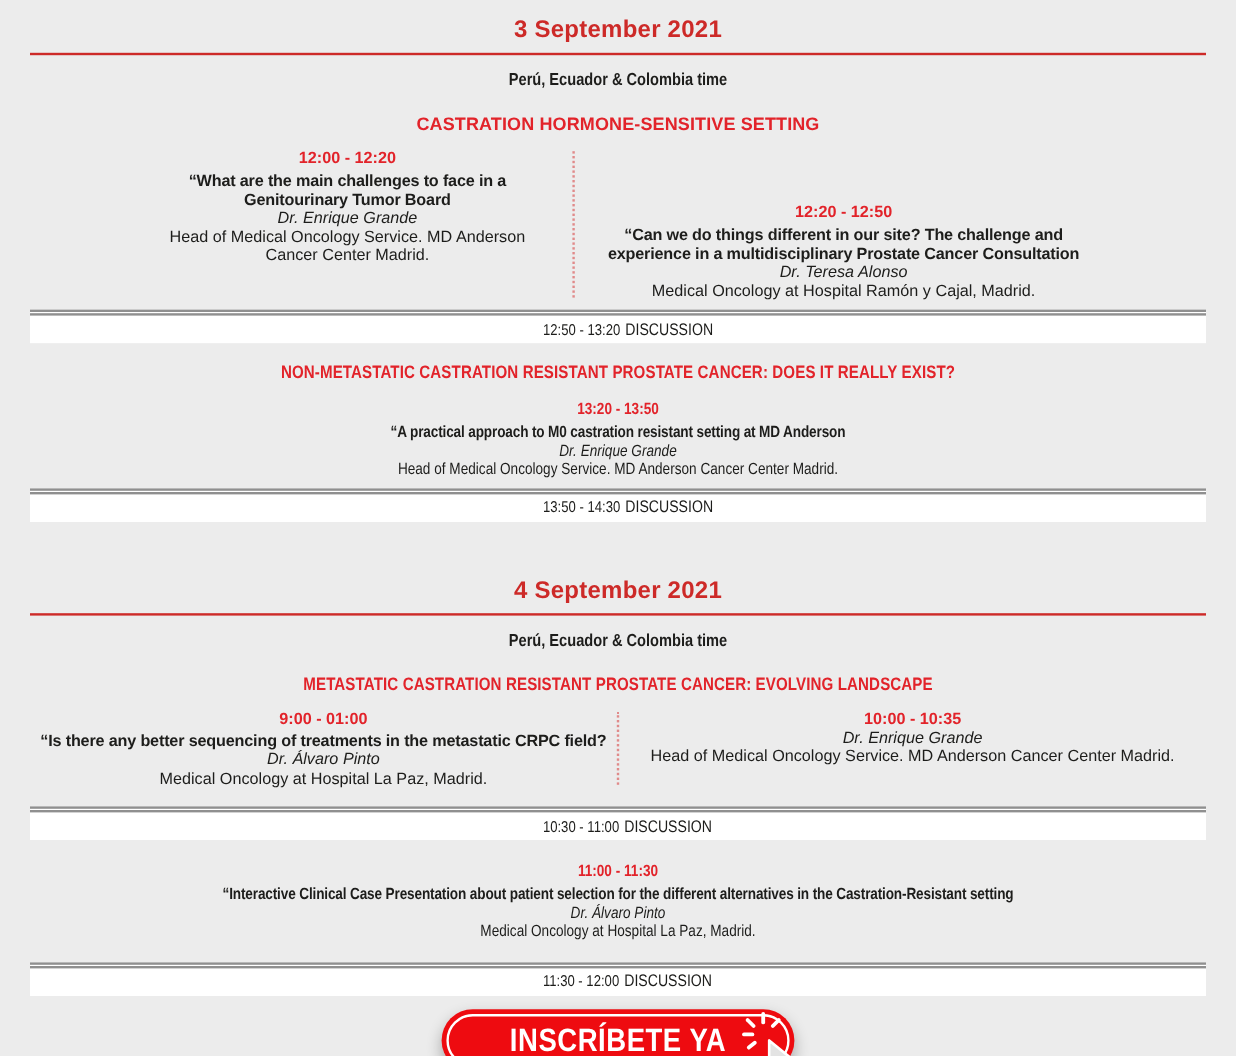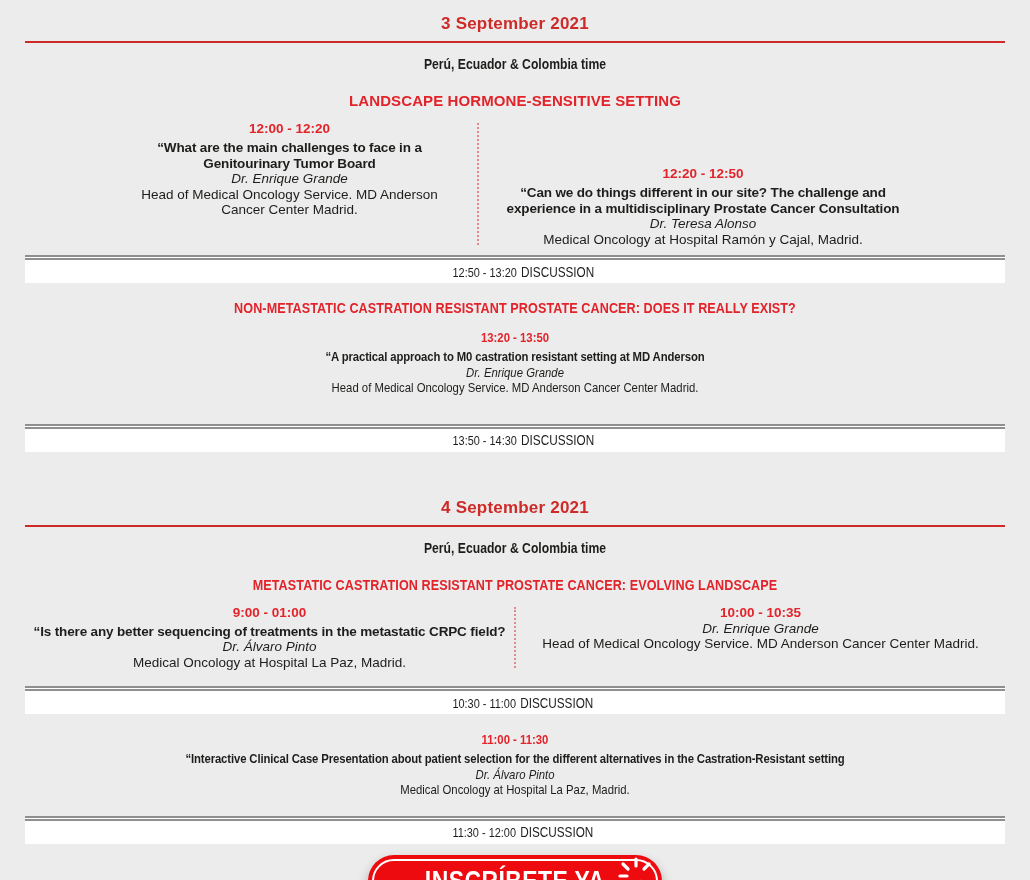--- a/index.html
+++ b/index.html
@@ -9,34 +9,34 @@
     background: var(--background, #ececec);
     font-family: "Liberation Sans", sans-serif;
     color: var(--text, #1d1d1b);
     overflow:hidden;
   }
   .inner { padding: 14px 25px 0 25px; }
 
   .cond { transform: scaleX(0.84); transform-origin: 50% 50%; }
 
   .date-title {
-    text-align:center; font-weight:bold; font-size:17px;
+    text-align:center; font-weight:bold; font-size:20px;
     color: var(--date-red, #cd2a28); letter-spacing:0.2px;
   }
   .date-rule { height:2px; background: var(--date-red, #cd2a28); margin-top:7px; }
 
   .tz { text-align:center; font-weight:bold; font-size:14.5px; margin-top:13px; }
 
   .sec-heading {
     text-align:center; font-weight:bold; font-size:15px;
     color: var(--heading-red, #e2232a); letter-spacing:0.1px;
   }
   .mt20 { margin-top:20px; } .mt16 { margin-top:16px; } .mt14 { margin-top:14px; }
   .mt12 { margin-top:12px; } .mt8  { margin-top:8px; }
-  .mt15 { margin-top:28px; } .mt18 { margin-top:18px; } .mt46 { margin-top:46px; }
+  .mt15 { margin-top:8px; } .mt18 { margin-top:18px; } .mt46 { margin-top:46px; }
 
   .talk { text-align:center; }
   .talk-time {
     color: var(--heading-red, #e2232a); font-weight:bold;
     font-size:13.5px; line-height:16px;
   }
   .talk-title { font-weight:bold; font-size:13.5px; line-height:15.5px; margin-top:3px; letter-spacing:-0.15px; }
   .talk-speaker { font-style:italic; font-size:13.5px; line-height:15.5px; }
   .talk-affil { font-size:13.5px; line-height:15.5px; }
 
@@ -88,21 +88,21 @@
 <body>
 
 <div class="page">
   <div class="inner">
 
     <section>
       <div class="date-title">3 September 2021</div>
       <div class="date-rule"></div>
       <div class="tz cond">Perú, Ecuador &amp; Colombia time</div>
 
-      <div class="sec-heading mt20">LANDSCAPE HORMONE-SENSITIVE SETTING</div>
+      <div class="sec-heading mt20">CASTRATION HORMONE-SENSITIVE SETTING</div>
 
       <div class="twocol centered cols-day1 mt12">
         <div class="col col-l talk">
           <div class="talk-time">12:00 - 12:20</div>
           <div class="talk-title">“What are the main challenges to face in a Genitourinary Tumor Board</div>
           <div class="talk-speaker">Dr. Enrique Grande</div>
           <div class="talk-affil">Head of Medical Oncology Service. MD Anderson Cancer Center Madrid.</div>
         </div>
         <div class="vdivider"></div>
         <div class="col col-r talk">

